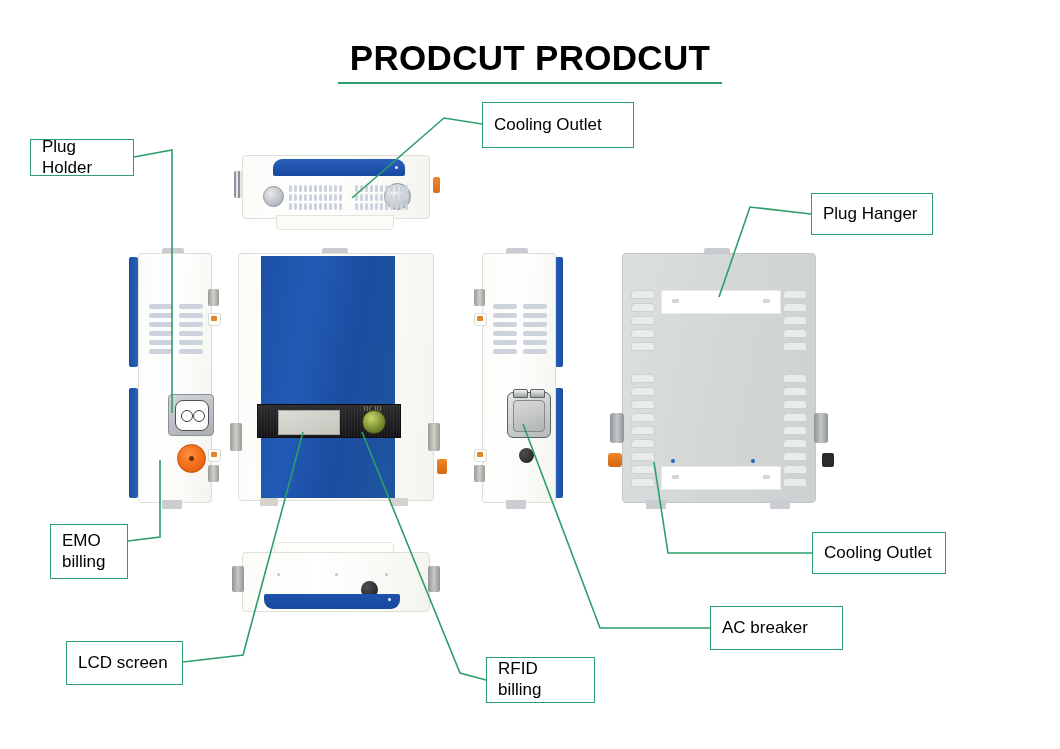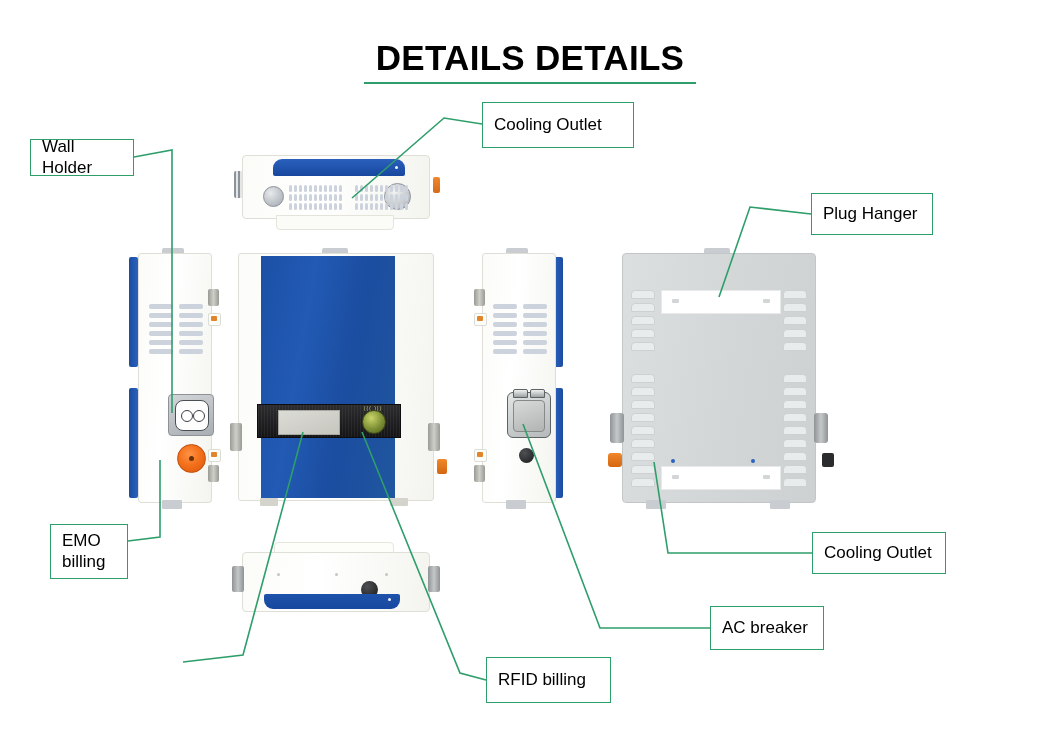--- a/index.html
+++ b/index.html
@@ -354,21 +354,21 @@
     position: absolute; top: 20px; width: 3px; height: 3px;
     background: #c4c6c2; border-radius: 50%;
   }
 </style>
 </head>
 <body>
 
 <div id="page">
 
   <div id="title-wrap">
-    <span id="title-text">DETAILS DETAILS</span>
+    <span id="title-text">PRODCUT PRODCUT</span>
   </div>
 
   <svg id="leaders" viewBox="0 0 1060 749">
 
     <path d="M 134 157 L 172 150 L 172 413"></path>
 
     <path d="M 482 124 L 444 118 L 352 198"></path>
 
     <path d="M 811 214 L 750 207 L 719 297"></path>
 
@@ -377,46 +377,49 @@
     <path d="M 812 553 L 668 553 L 654 462"></path>
 
     <path d="M 710 628 L 600 628 L 523 424"></path>
 
     <path d="M 183 662 L 243 655 L 303 432"></path>
 
     <path d="M 486 680 L 460 673 L 362 432"></path>
   </svg>
 
   <div class="callout" style="left:30px; top:139px; width:104px; height:37px;">
-    <span>Wall Holder</span>
+    <span>Plug Holder</span>
   </div>
 
   <div class="callout" style="left:482px; top:102px; width:152px; height:46px;">
     <span>Cooling Outlet</span>
   </div>
 
   <div class="callout" style="left:811px; top:193px; width:122px; height:42px;">
     <span>Plug Hanger</span>
   </div>
 
   <div class="callout" style="left:50px; top:524px; width:78px; height:55px; white-space:pre-line;">
     <span>EMO
 billing</span>
   </div>
 
   <div class="callout" style="left:812px; top:532px; width:134px; height:42px;">
     <span>Cooling Outlet</span>
   </div>
 
-  <div class="callout" style="left:710px; top:606px; width:114px; height:44px;">
+  <div class="callout" style="left:710px; top:606px; width:133px; height:44px;">
     <span>AC breaker</span>
   </div>
 
-
-  <div class="callout" style="left:486px; top:657px; width:125px; height:46px;">
+  <div class="callout" style="left:66px; top:641px; width:117px; height:44px;">
+    <span>LCD screen</span>
+  </div>
+
+  <div class="callout" style="left:486px; top:657px; width:109px; height:46px;">
     <span>RFID billing</span>
   </div>
 
   <div class="view" id="view-top">
     <div id="top-leftfins"></div>
     <div class="body-white" id="top-shell">
       <div id="top-blue"></div>
       <div id="top-knob"></div>
       <div id="top-hex"></div>
       <div class="top-vent-col" style="left:46px; top:29px; width:124px; height:26px;">

